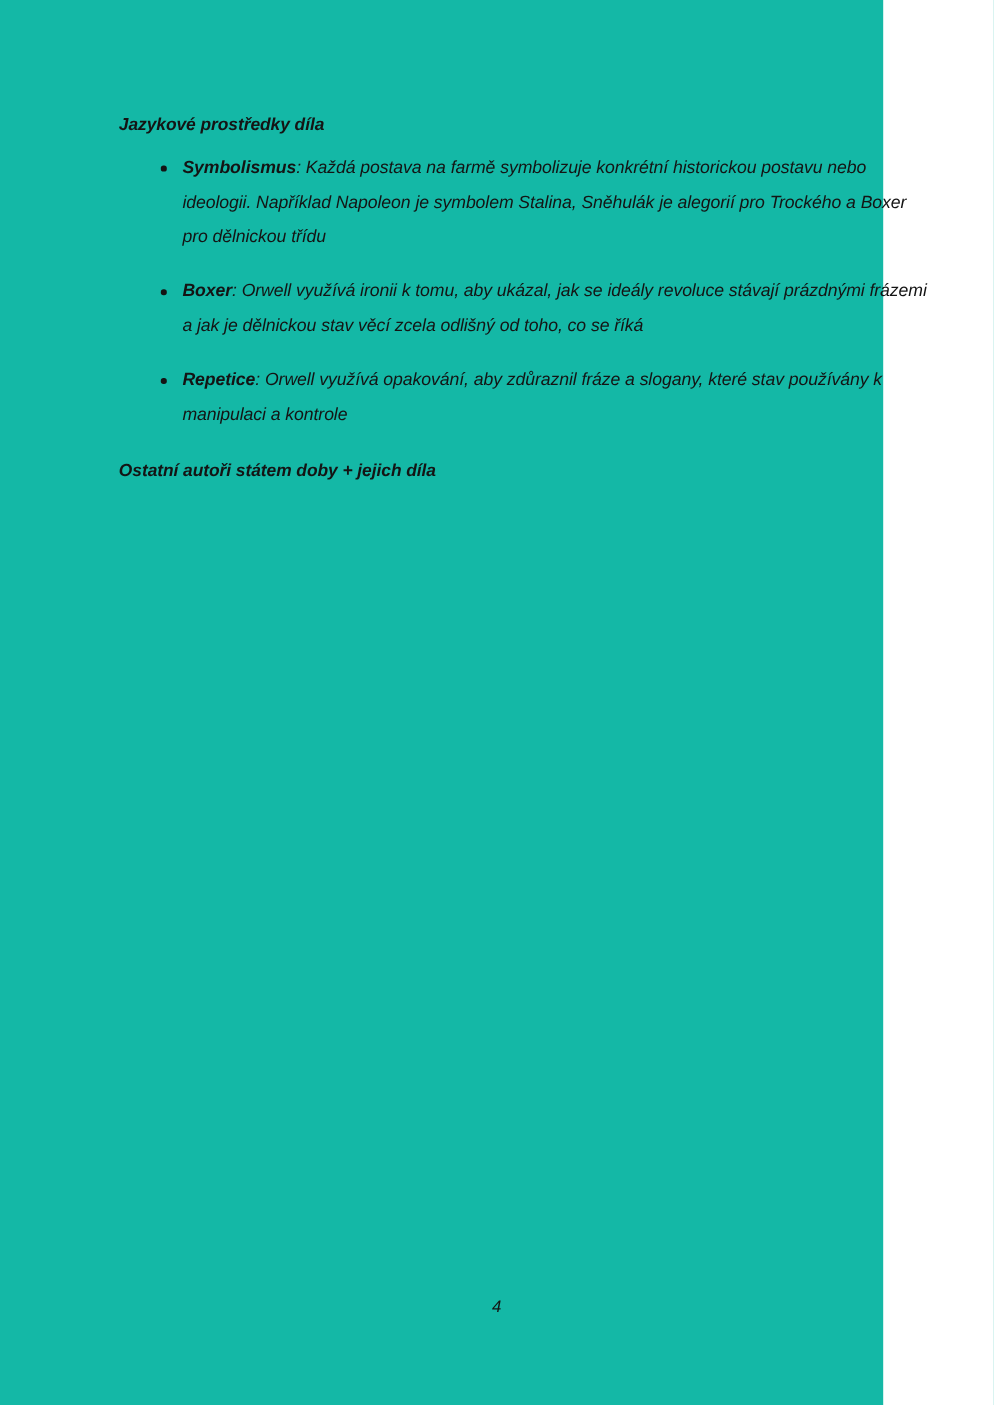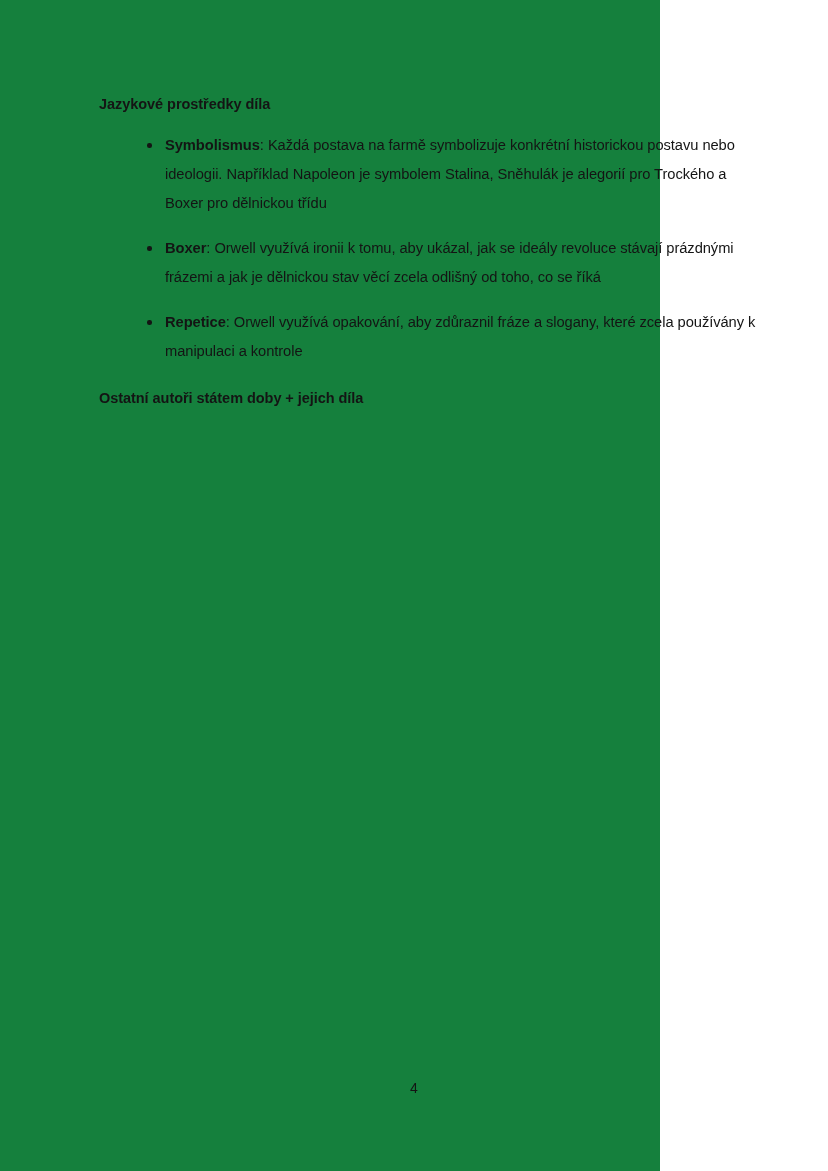--- a/index.html
+++ b/index.html
@@ -12,45 +12,46 @@
     height: 1171px;
     position: relative;
     font-family: "Liberation Sans", sans-serif;
     color: #141414;
     -webkit-font-smoothing: antialiased;
   }
   .page {
     position: absolute;
     left: 0;
     top: 0;
-    width: 660px;
+    width: 736px;
     height: 1171px;
-    background: #15803d;
+    background: #14b8a6;
     box-sizing: border-box;
+    font-style: italic;
   }
   .content {
     position: absolute;
     left: 99px;
     top: 94px;
     width: 680px;
   }
   .section-heading {
     font-size: 14.5px;
     font-weight: bold;
     line-height: 20px;
     letter-spacing: -0.05px;
     color: #141414;
     margin: 0 0 12px 0;
   }
   .section + .section {
     margin-top: 22px;
   }
   ul.bullet-list {
     list-style: none;
-    margin: 17px;
+    margin: 4px;
     padding: 0;
   }
   ul.bullet-list > li {
     position: relative;
     padding-left: 49px;
     font-size: 14.7px;
     line-height: 29px;
     color: #141414;
     letter-spacing: -0.06px;
     margin-bottom: 16px;
@@ -94,21 +95,21 @@
         <li>
           <span class="bullet-marker"></span>
           <span class="lead">Symbolismus</span><span>: Každá postava na farmě symbolizuje konkrétní historickou postavu nebo ideologii. Například Napoleon je symbolem Stalina, Sněhulák je alegorií pro Trockého a Boxer pro dělnickou třídu</span>
         </li>
         <li>
           <span class="bullet-marker"></span>
           <span class="lead">Boxer</span><span>: Orwell využívá ironii k tomu, aby ukázal, jak se ideály revoluce stávají prázdnými frázemi a jak je dělnickou stav věcí zcela odlišný od toho, co se říká</span>
         </li>
         <li>
           <span class="bullet-marker"></span>
-          <span class="lead">Repetice</span><span>: Orwell využívá opakování, aby zdůraznil fráze a slogany, které zcela používány k manipulaci a kontrole</span>
+          <span class="lead">Repetice</span><span>: Orwell využívá opakování, aby zdůraznil fráze a slogany, které stav používány k manipulaci a kontrole</span>
         </li>
       </ul>
     </section>
 
     <section class="section">
       <h2 class="section-heading">Ostatní autoři státem doby + jejich díla</h2>
       <ul class="bullet-list">
       </ul>
     </section>
 

